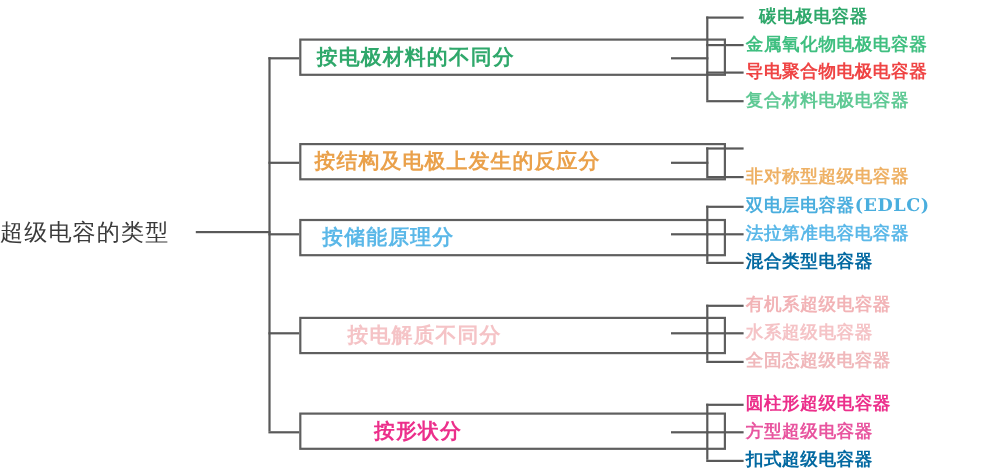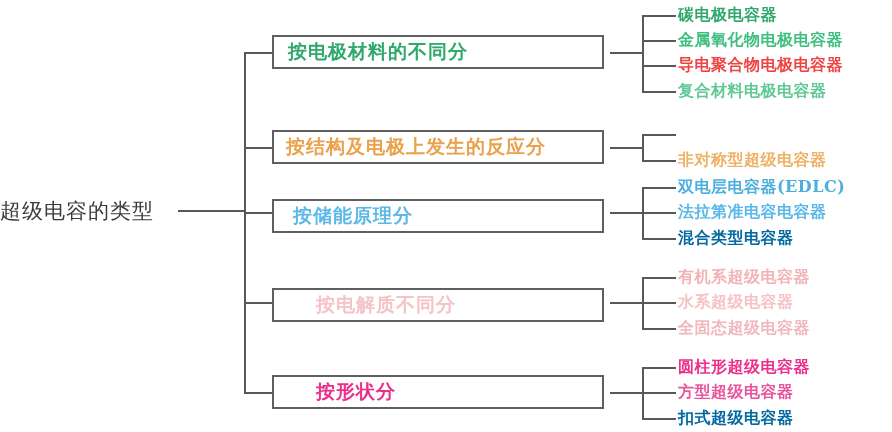--- a/index.html
+++ b/index.html
@@ -43,28 +43,27 @@
   .ln-v {
     position: absolute;
     width: 0;
     border-left: 2px solid #595959;
   }
 
   
   .cat-box {
     position: absolute;
     left: 272px;
-    width: 332px;
+    width: 388px;
     height: 34px;
     box-sizing: border-box;
     border: 2px solid #5f5f5f;
     background: #ffffff;
     display: flex;
     align-items: center;
-    font-family: Liberation Serif, serif;
   }
   .cat-text {
     font-size: 19px;
     line-height: 22px;
     font-weight: bold;
     white-space: nowrap;
     letter-spacing: 1px;
   }
 
   
@@ -93,21 +92,21 @@
   <div class="cat-box" style="top:35px;">
     <span class="cat-text" style="color:#2fa86b; margin-left:14px;">按电极材料的不同分</span>
   </div>
 
   <div class="ln-h" style="left:610px; top:52px; width:34px;"></div>
   <div class="ln-v" style="left:642px; top:15px; height:76px;"></div>
   <div class="ln-h" style="left:642px; top:15px; width:34px;"></div>
   <div class="ln-h" style="left:642px; top:40px; width:34px;"></div>
   <div class="ln-h" style="left:642px; top:65px; width:34px;"></div>
   <div class="ln-h" style="left:642px; top:91px; width:34px;"></div>
-  <div class="leaf" style="top:5px; color:#2fa86b;">碳电极电容器</div>
+  <div class="leaf" style="top:5px; color:#2fa86b;margin-left:12px;">碳电极电容器</div>
   <div class="leaf" style="top:30px; color:#3fbf80;">金属氧化物电极电容器</div>
   <div class="leaf" style="top:55px; color:#ef4444;">导电聚合物电极电容器</div>
   <div class="leaf" style="top:81px; color:#5fc994;">复合材料电极电容器</div>
 
   <div class="ln-h" style="left:244px; top:147px; width:30px;"></div>
   <div class="cat-box" style="top:130px;">
     <span class="cat-text" style="color:#eaa14b; margin-left:12px;">按结构及电极上发生的反应分</span>
   </div>
   <div class="ln-h" style="left:610px; top:147px; width:34px;"></div>
   <div class="ln-v" style="left:642px; top:134px; height:26px;"></div>
@@ -136,21 +135,21 @@
   <div class="ln-v" style="left:642px; top:277px; height:51px;"></div>
   <div class="ln-h" style="left:642px; top:277px; width:34px;"></div>
   <div class="ln-h" style="left:642px; top:302px; width:34px;"></div>
   <div class="ln-h" style="left:642px; top:328px; width:34px;"></div>
   <div class="leaf" style="top:292px; color:#f5c3c6;">水系超级电容器</div>
   <div class="leaf" style="top:267px; color:#f2b3b6;">有机系超级电容器</div>
   <div class="leaf" style="top:318px; color:#f0b8bb;">全固态超级电容器</div>
 
   <div class="ln-h" style="left:244px; top:392px; width:30px;"></div>
   <div class="cat-box" style="top:375px;">
-    <span class="cat-text" style="color:#ec2f8b; margin-left:42px;">按形状分</span>
+    <span class="cat-text" style="color:#ec2f8b; margin-left:66px;">按形状分</span>
   </div>
   <div class="ln-h" style="left:610px; top:392px; width:34px;"></div>
   <div class="ln-v" style="left:642px; top:367px; height:51px;"></div>
   <div class="ln-h" style="left:642px; top:367px; width:34px;"></div>
   <div class="ln-h" style="left:642px; top:392px; width:34px;"></div>
   <div class="ln-h" style="left:642px; top:418px; width:34px;"></div>
   <div class="leaf" style="top:357px; color:#ec2f8b;">圆柱形超级电容器</div>
   <div class="leaf" style="top:382px; color:#e8559f;">方型超级电容器</div>
   <div class="leaf" style="top:408px; color:#0369a1;">扣式超级电容器</div>
 

